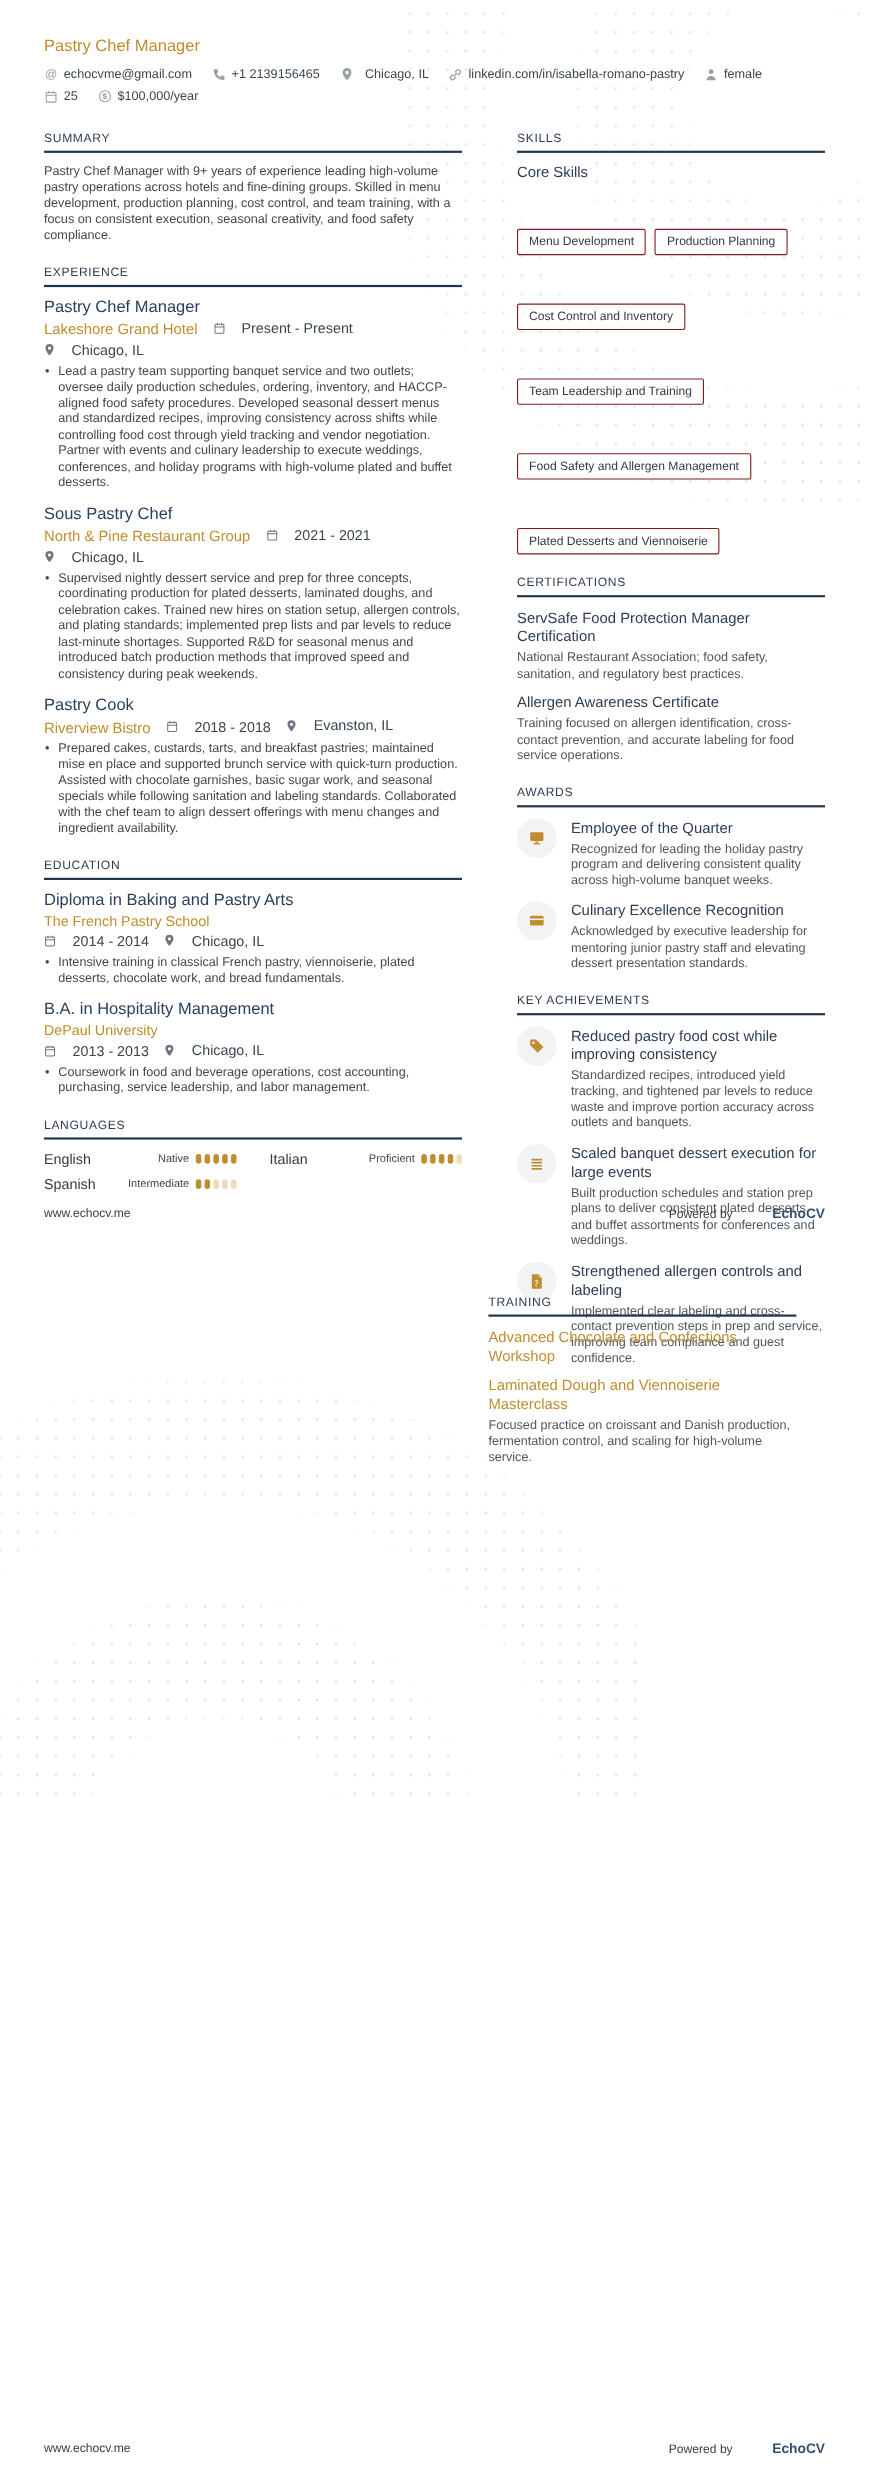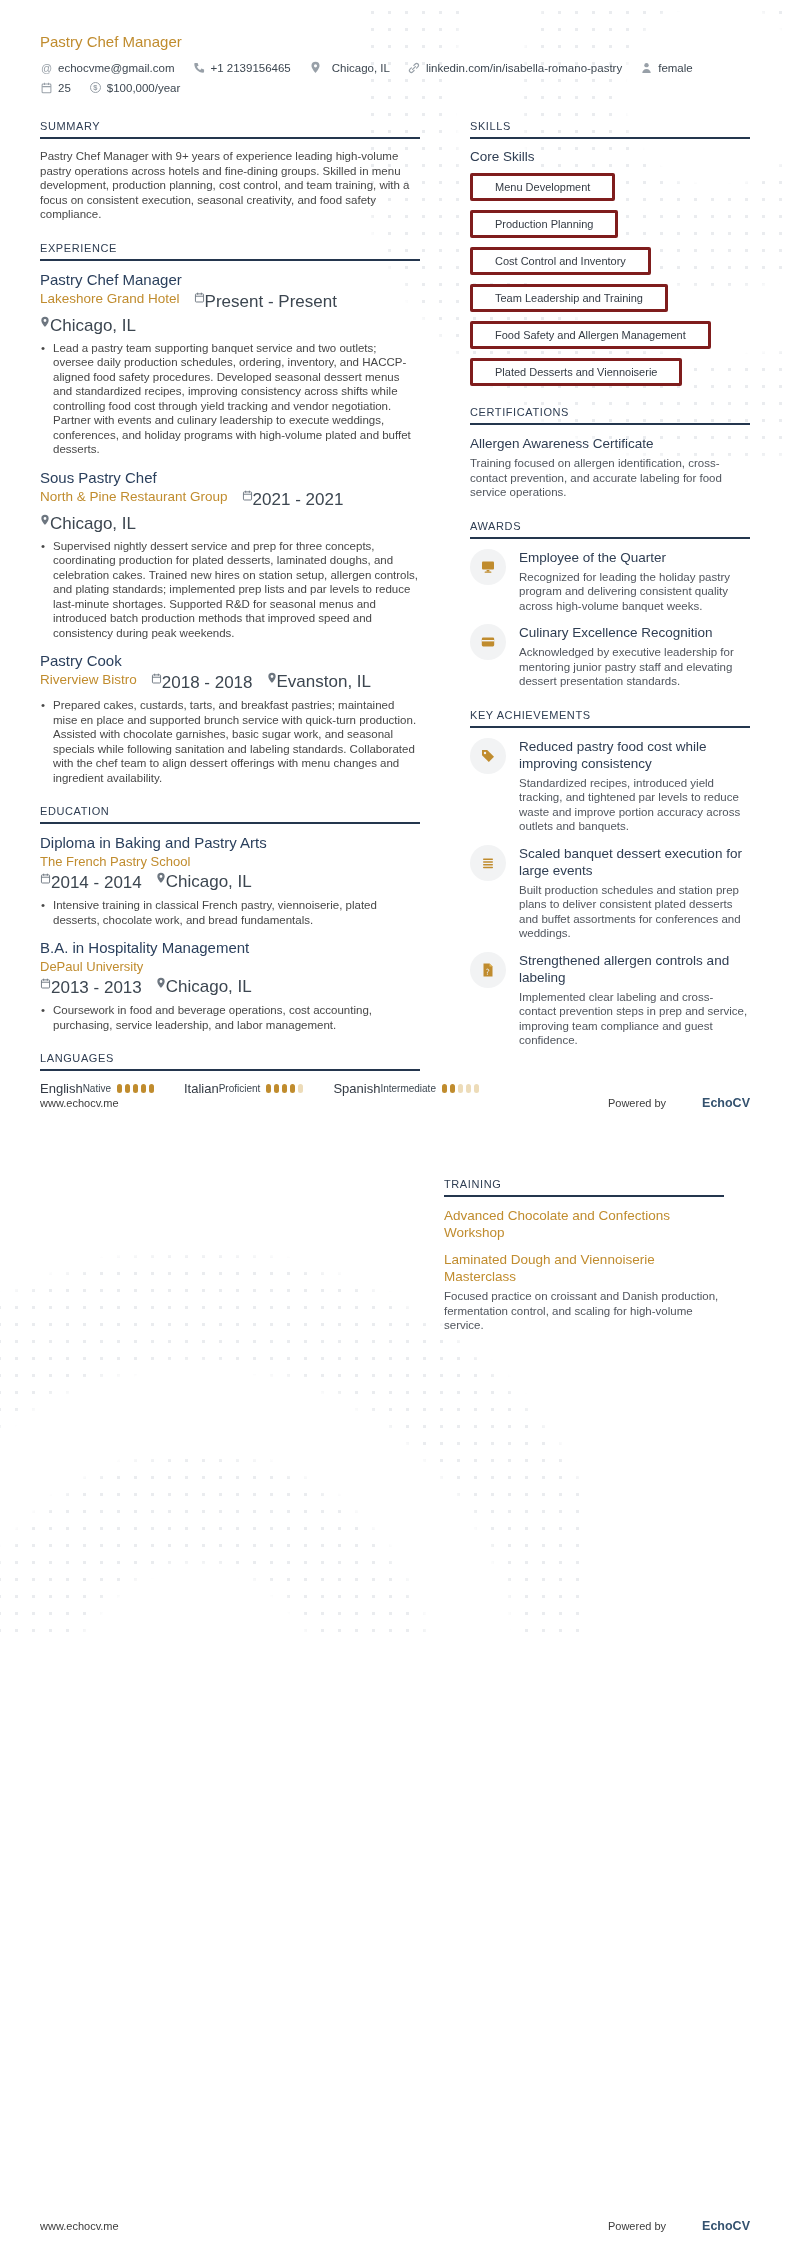--- a/index.html
+++ b/index.html
@@ -45,40 +45,40 @@
   .sec-h { font-size:11px; letter-spacing:.6px; color:#2e3d52; font-weight:500;
     padding-bottom:5px; border-bottom:2px solid #24364e; margin-bottom:10px; }
 
   .body-text { font-size:11.5px; line-height:14.5px; color:#474747; }
 
   
   .job { margin-bottom:12px; }
   .job-title { font-size:15px; color:#2a3f5c; font-weight:500; margin-bottom:3px; }
   .job-meta { display:flex; flex-wrap:wrap; align-items:baseline; gap:4px 14px; margin-bottom:5px; }
   .company { font-size:13.5px; color:#c08c2e; font-weight:500; }
-  .meta-item { display:flex; align-items:flex-start; gap:0; font-size:17px; color:#3c4650; }
+  .meta-item { display:flex; align-items:center; gap:15px; font-size:13px; color:#3c4650; }
   .micon { color:#6d7680; display:inline-flex; }
   .bullet { position:relative; padding-left:13px; font-size:11.5px; line-height:14.5px; color:#474747; }
   .bullet::before { content:"•"; position:absolute; left:1px; top:0; color:#474747; }
   .edu-school { font-size:13px; color:#c08c2e; font-weight:500; margin-bottom:3px; }
 
   
-  .lang-grid { display:grid; grid-template-columns:1fr 1fr 1fr; column-gap:30px; row-gap:8px; }
+  .lang-grid { display:grid; grid-template-columns:1fr 1fr; column-gap:30px; row-gap:8px; }
   .lang-row { display:flex; align-items:center; }
   .lang-name { font-size:13px; color:#333a44; }
   .lang-level { margin-left:auto; font-size:10px; color:#3c4650; margin-right:6px; }
   .dots { display:inline-flex; gap:3px; align-items:center; }
   .dot { width:5px; height:9px; border-radius:2.5px; background:#eddcb9; display:inline-block; }
   .dot.filled { background:#c08c2e; }
 
   
   .group-title { font-size:13.5px; color:#2e3d52; font-weight:500; margin:2px 0 9px; }
   .chips { display:flex; flex-wrap:wrap; gap:9px 8px; }
-  .chip { border:3px solid #7f1d1d; border-radius:2px; background:#fff; padding:5px 22px;
-    font-size:11px; color:#343b44; white-space:nowrap; }
+  .chip { border:1px solid #7f1d1d; border-radius:2px; background:#fff; padding:5px 10px;
+    font-size:11px; color:#343b44; white-space:nowrap;margin-top:35px; }
 
   
   .cert { margin-bottom:10px; }
   .cert-title { font-size:13.5px; line-height:17px; color:#2e3d52; font-weight:500; margin-bottom:4px; }
   .cert-desc { font-size:11.5px; line-height:14.5px; color:#51565e; }
   .train-title { font-size:13.5px; line-height:17px; color:#c08c2e; font-weight:500; margin-bottom:4px; }
 
   
   .ach { display:flex; margin-bottom:11px; }
   .ach-icon { width:36px; height:36px; border-radius:50%; background:#f2f3f4; flex:0 0 36px;
@@ -357,20 +357,24 @@
               <span class="chip">Cost Control and Inventory</span>
               <span class="chip">Team Leadership and Training</span>
               <span class="chip">Food Safety and Allergen Management</span>
               <span class="chip">Plated Desserts and Viennoiserie</span>
             </div>
           </div>
 
           <div class="sec">
             <div class="sec-h">CERTIFICATIONS</div>
             <div class="cert">
+              <div class="cert-title">ServSafe Food Protection Manager Certification</div>
+              <div class="cert-desc">National Restaurant Association; food safety, sanitation, and regulatory best practices.</div>
+            </div>
+            <div class="cert">
               <div class="cert-title">Allergen Awareness Certificate</div>
               <div class="cert-desc">Training focused on allergen identification, cross-contact prevention, and accurate labeling for food service operations.</div>
             </div>
           </div>
 
           <div class="sec">
             <div class="sec-h">AWARDS</div>
 
             <div class="ach">
               <div class="ach-icon">

